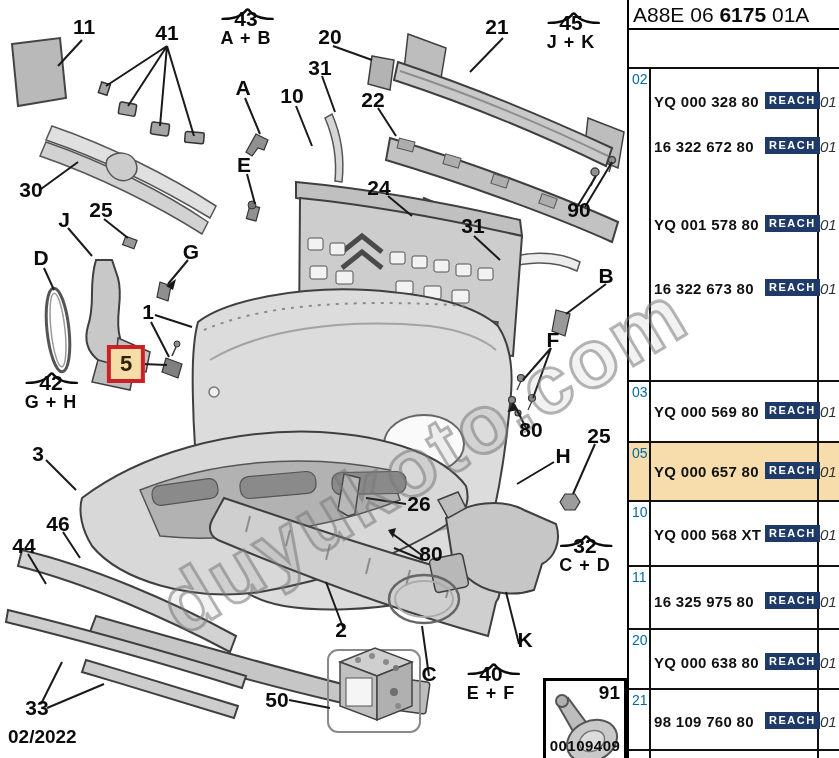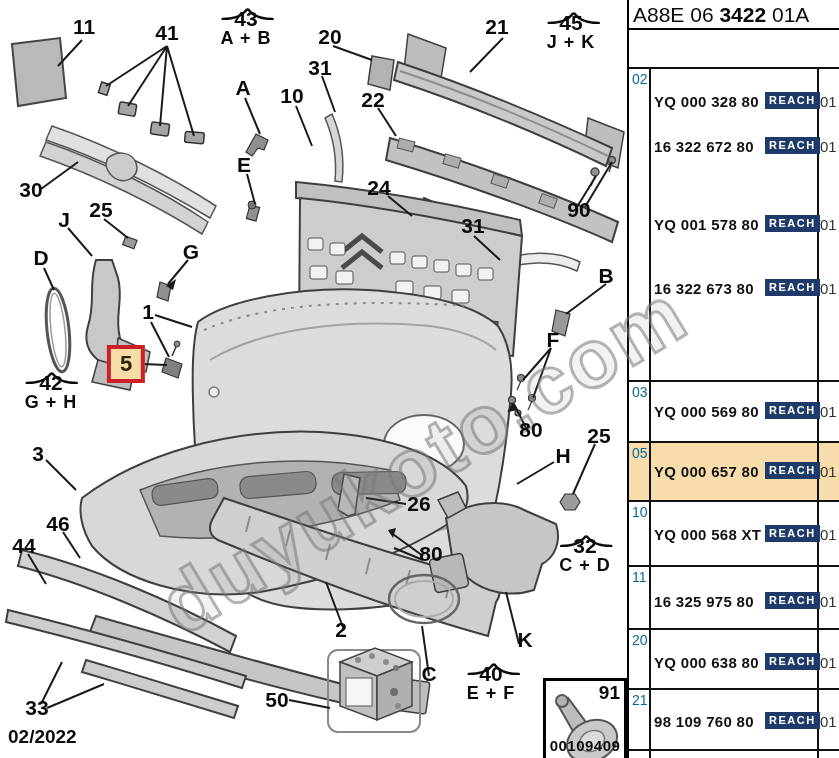--- a/index.html
+++ b/index.html
@@ -37,21 +37,21 @@
   .pgroup{position:relative;border-bottom:2px solid #111;box-sizing:border-box;background:#fff;}
   .pgroup.hl{background:var(--hl,#f6ddab);}
   .vsep1,.vsep2{position:absolute;top:0;bottom:0;width:2px;background:#111;}
   .vsep1{left:20px;} .vsep2{left:188px;}
   .gidx{position:absolute;left:3px;top:2px;font-size:14px;color:#0369a1;}
   .prow{position:absolute;left:22px;right:0;height:22px;}
   .pn{position:absolute;left:3px;top:2px;font-size:15px;font-weight:bold;color:#111;
       letter-spacing:0.3px;white-space:nowrap;}
   .reach{position:absolute;left:114px;top:1px;background:var(--reach,#1e3a68);color:#fff;
          font-size:11px;font-weight:bold;letter-spacing:1.5px;padding:3px 4px;line-height:1;}
-  .qty{position:absolute;left:169px;top:2px;font-size:15px;color:#333;}
+  .qty{position:absolute;left:169px;top:2px;font-size:15px;color:#333;font-style:italic;}
 </style>
 </head>
 <body>
 
 <div class="screen">
 
   <div class="diagram">
     <svg width="627" height="758" viewBox="0 0 627 758">
 
       <g>
@@ -330,21 +330,21 @@
             <path d="M2,11 C12,11 20,9 25,3 C26,1 28,1 29,3 C34,9 42,11 52,11" stroke="#0b0b0b" stroke-width="2.5" fill="none" stroke-linecap="round"></path>
           </svg>
           <span class="sub">E + F</span>
         </div>
         <div class="callout" style="left: 277px; top: 689px;">50</div>
         <div class="callout" style="left: 37px; top: 697px;">33</div>
       </div>
   </div>
 
   <div class="panel">
-    <div class="panel-header"><span>A88E 06 </span><span class="b">3422</span><span> 01A</span></div>
+    <div class="panel-header"><span>A88E 06 </span><span class="b">6175</span><span> 01A</span></div>
     <div class="panel-spacer"></div>
     <div id="groups">
         <div class="pgroup" style="height: 313px;">
           <div class="vsep1"></div>
           <div class="vsep2"></div>
           <span class="gidx">02</span>
           <div class="prow" style="top: 22px;">
             <span class="pn">YQ 000 328 80</span>
             <span class="reach">REACH</span>
             <span class="qty">01</span>

